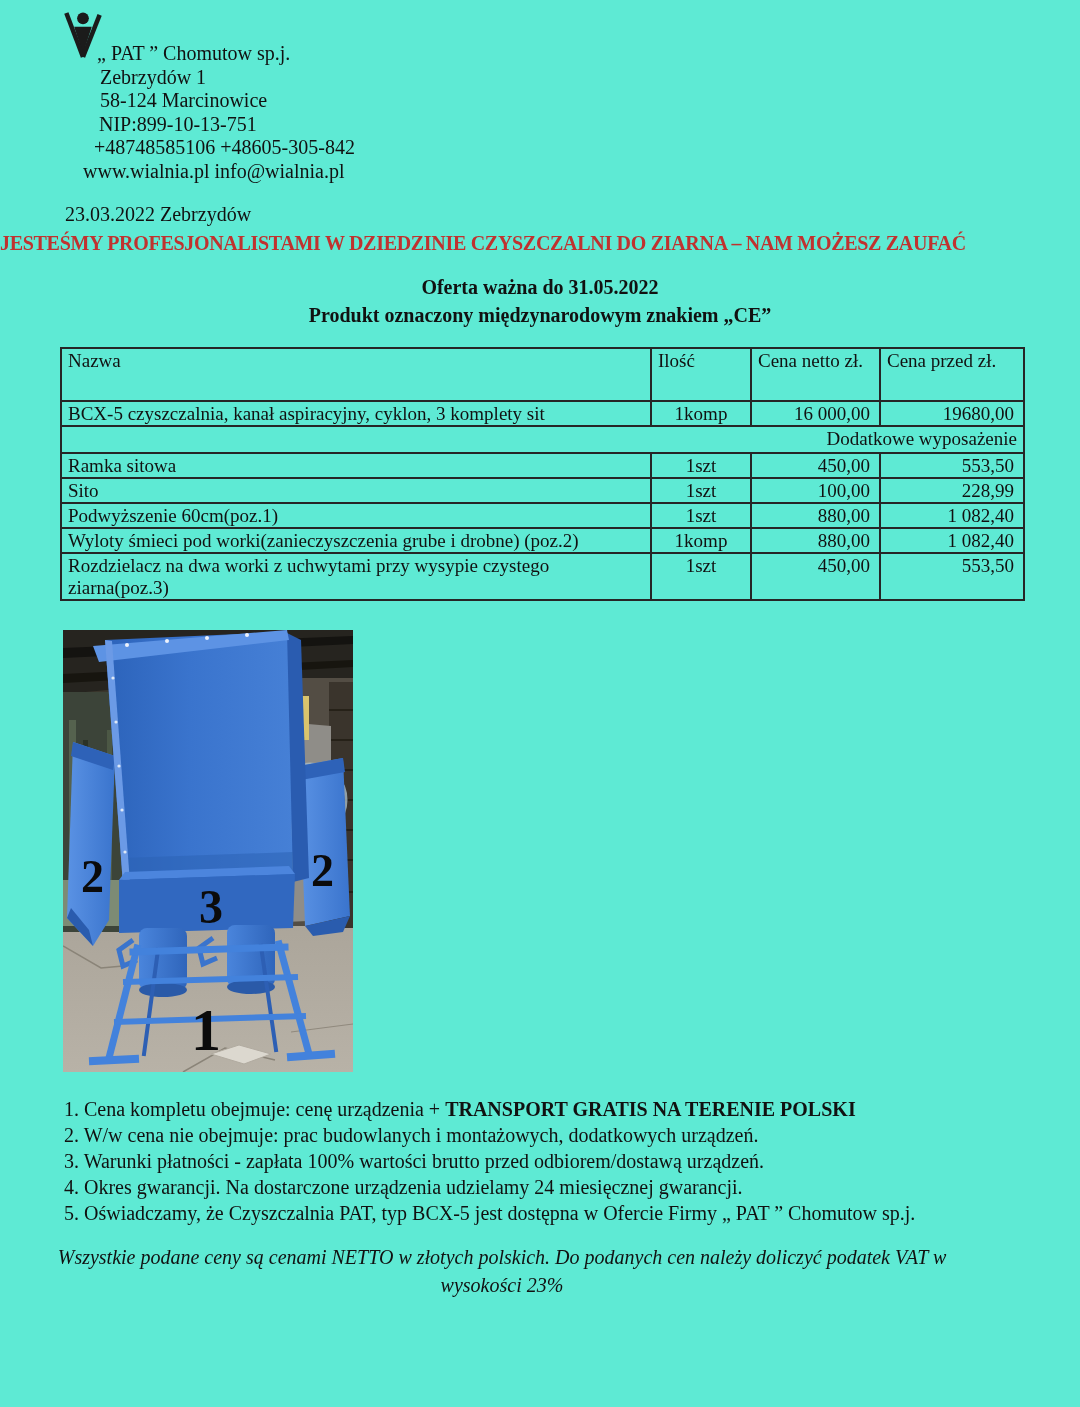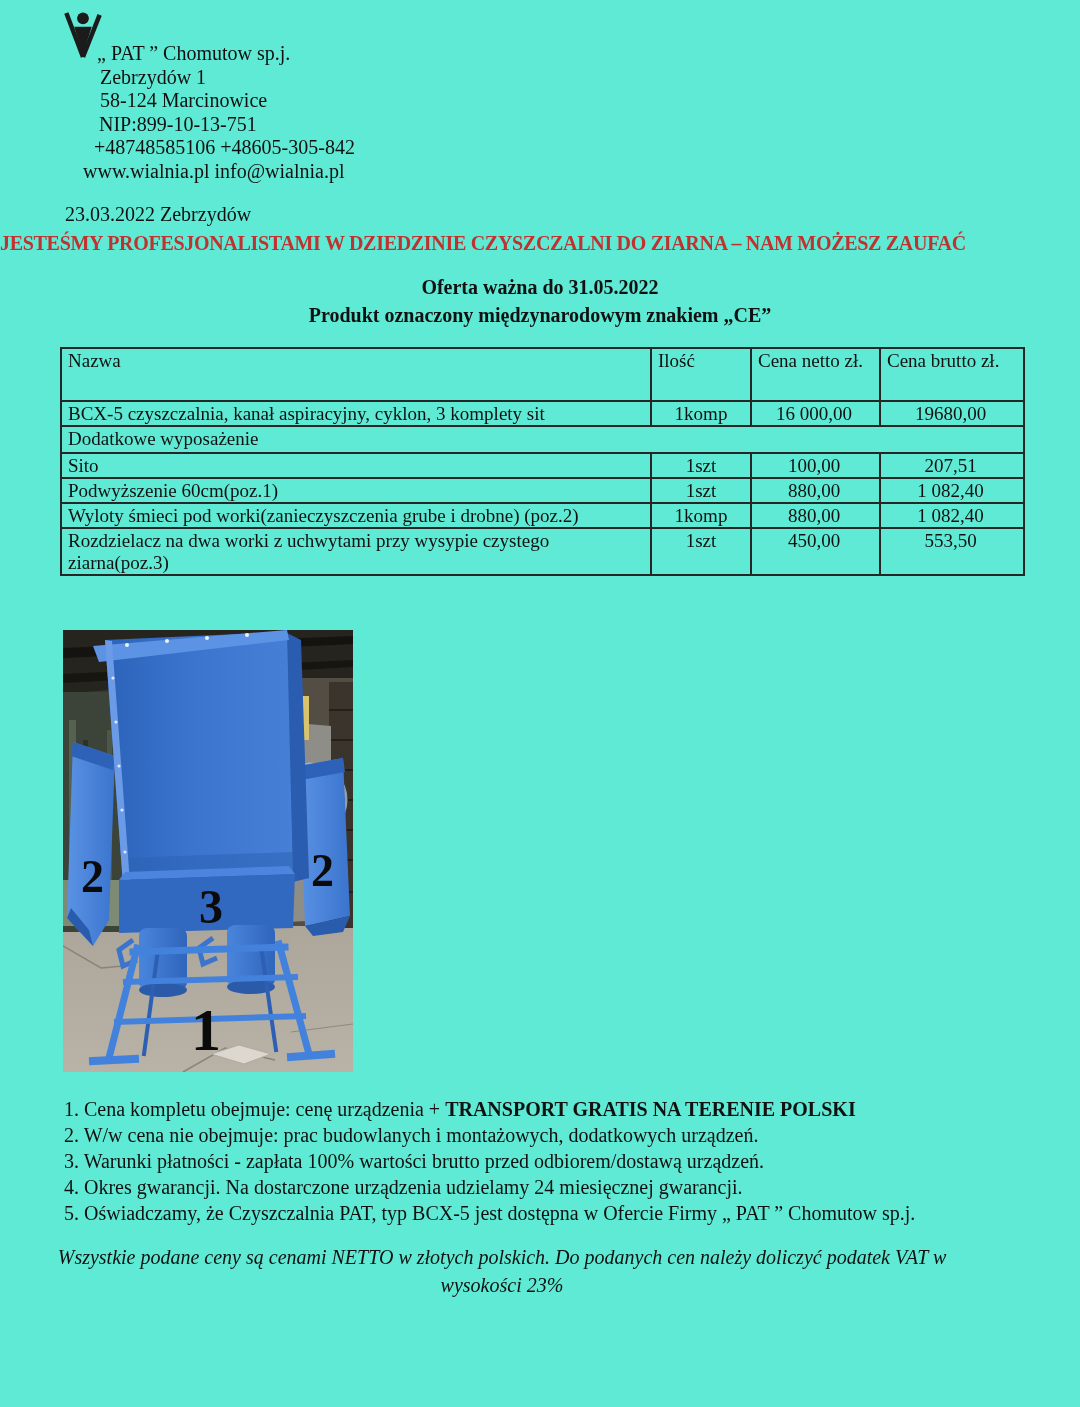--- a/index.html
+++ b/index.html
@@ -47,22 +47,22 @@
   }
   .price-table td {
     border: 2px solid #262626;
     padding: 1px 6px 0 6px;
     vertical-align: top;
     overflow: hidden;
   }
   .price-table tr.hdr td { height: 53px; }
   .price-table tr.r td { height: 14px; }
   .price-table td.qty { text-align: center; padding-left: 2px; padding-right: 2px; }
-  .price-table td.num { text-align: center; padding-right: 9px; margin-top: 15px; }
-  .price-table td.section { text-align: left; height: 27px; }
+  .price-table td.num { text-align: right; padding-right: 9px; margin-top: 15px; }
+  .price-table td.section { text-align: right; height: 27px; }
 
   
   .photo { position: absolute; left: 63px; top: 630px; width: 290px; height: 442px; }
 
   
   .notes { position: absolute; left: 64px; top: 1096px; font-size: 20px; line-height: 26px; width: 960px; }
   .notes b { font-weight: bold; }
 
   
   .footer {
@@ -103,36 +103,42 @@
       <col style="width:590px">
         <col style="width:100px">
         <col style="width:129px">
         <col style="width:144px">
     </colgroup>
     <tbody>
         <tr class="hdr">
       <td>Nazwa</td>
       <td>Ilość</td>
       <td>Cena netto zł.</td>
-      <td>Cena brutto zł.</td>
+      <td>Cena przed zł.</td>
     </tr>
     <tr class="r">
       <td>BCX-5 czyszczalnia, kanał aspiracyjny, cyklon, 3 komplety sit</td>
       <td class="qty">1komp</td>
       <td class="num">16 000,00</td>
       <td class="num">19680,00</td>
     </tr>
     <tr>
       <td class="section" colspan="4">Dodatkowe wyposażenie</td>
     </tr>
     <tr class="r">
+      <td>Ramka sitowa</td>
+      <td class="qty">1szt</td>
+      <td class="num">450,00</td>
+      <td class="num">553,50</td>
+    </tr>
+    <tr class="r">
       <td>Sito</td>
       <td class="qty">1szt</td>
       <td class="num">100,00</td>
-      <td class="num">207,51</td>
+      <td class="num">228,99</td>
     </tr>
     <tr class="r">
       <td>Podwyższenie 60cm(poz.1)</td>
       <td class="qty">1szt</td>
       <td class="num">880,00</td>
       <td class="num">1 082,40</td>
     </tr>
     <tr class="r">
       <td>Wyloty śmieci pod worki(zanieczyszczenia grube i drobne) (poz.2)</td>
       <td class="qty">1komp</td>

